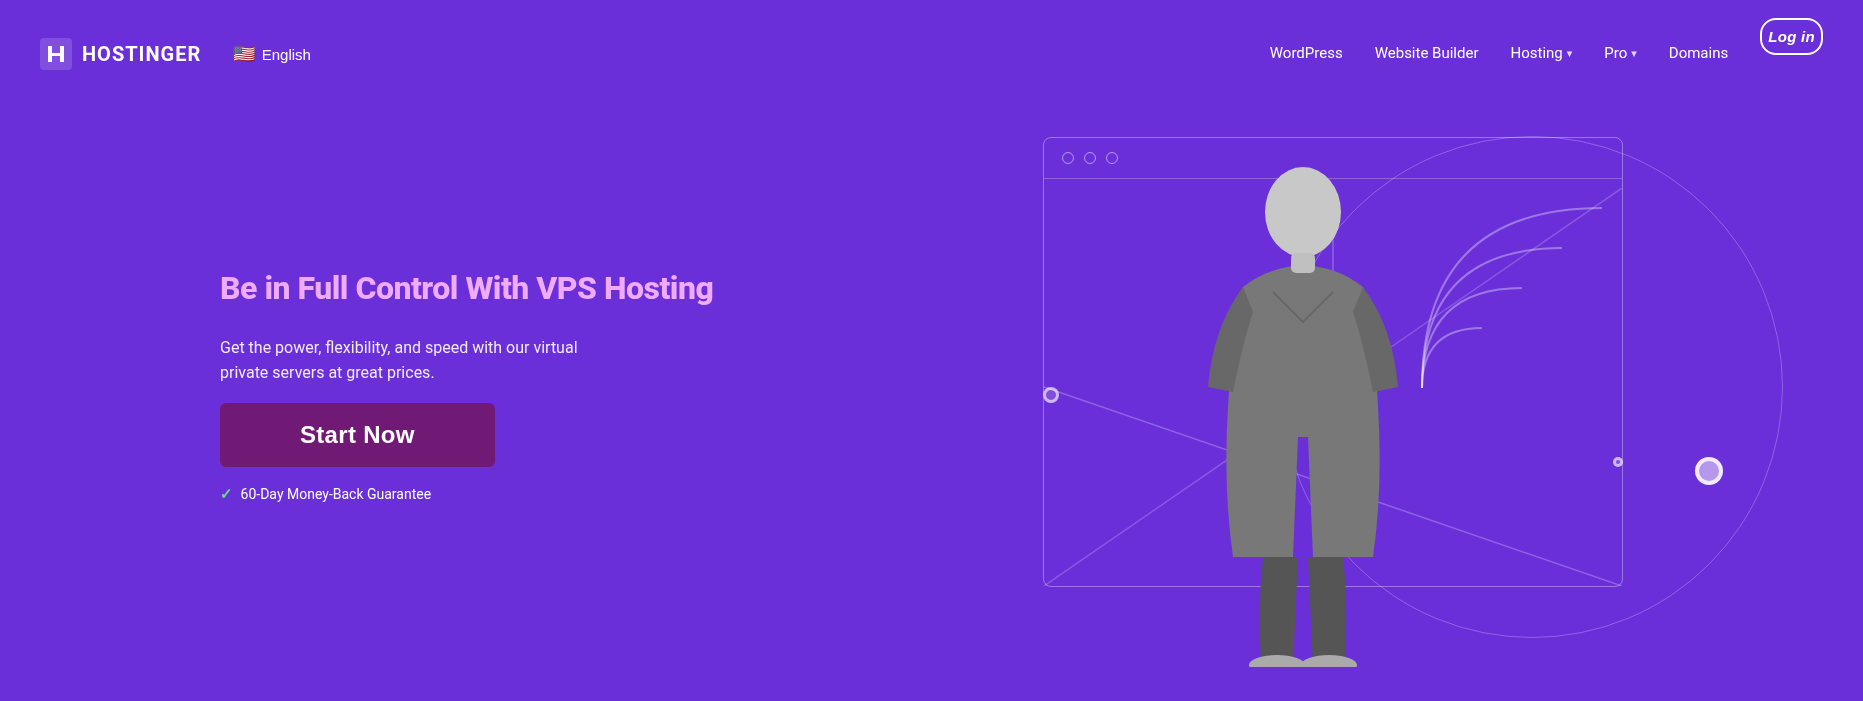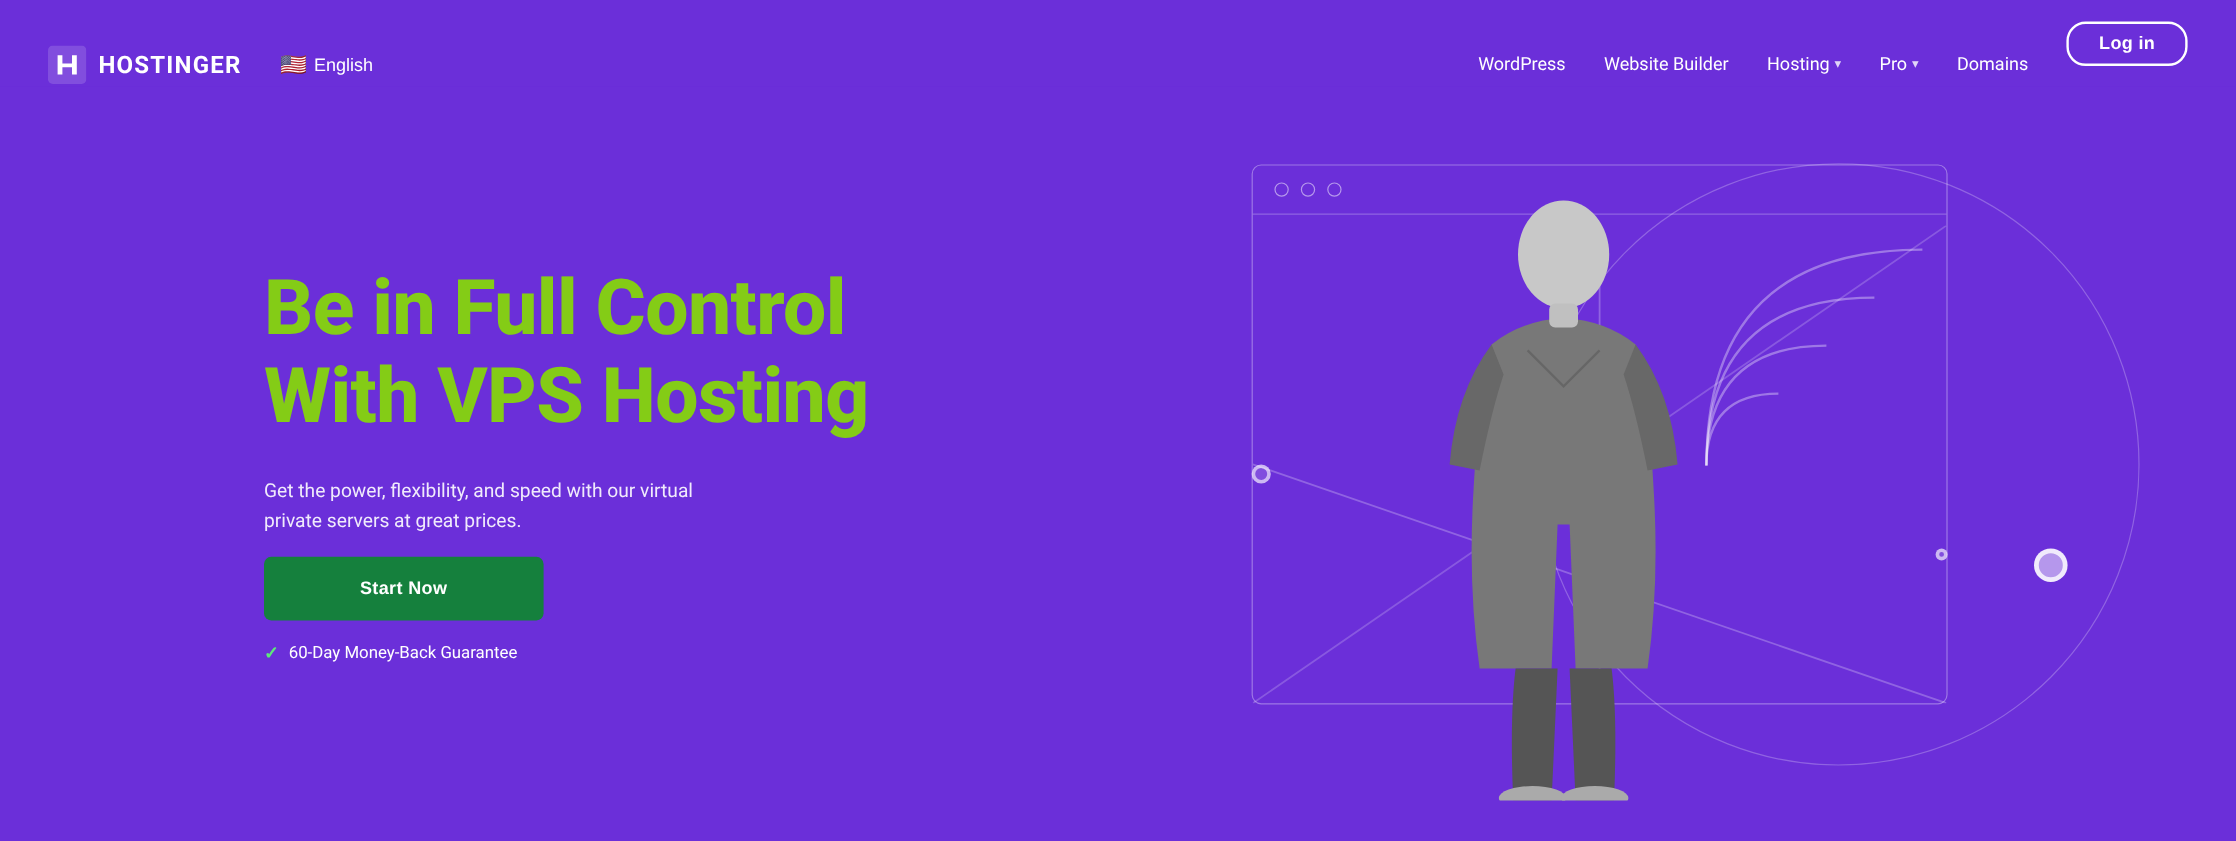--- a/index.html
+++ b/index.html
@@ -80,24 +80,25 @@
     .nav-link .chevron {
       font-size: 11px;
       opacity: 0.8;
     }
     .login-btn {
       color: white;
       font-size: 15px;
       font-weight: 600;
       background: transparent;
       border: 2px solid white;
-      padding: 8px 25px;
+      padding: 8px 6px;
       border-radius: 16px;
       cursor: pointer;
       letter-spacing: 0.3px;
+      font-style: italic;
     }
 
     
     .hero {
       display: flex;
       align-items: center;
       justify-content: space-between;
       padding: 20px 120px 20px 220px;
       min-height: 629px;
       background: #6b2fd9;
@@ -118,39 +119,39 @@
       border: 1.5px solid rgba(255,255,255,0.25);
       pointer-events: none;
     }
 
     .hero-content {
       max-width: 520px;
       position: relative;
       z-index: 2;
     }
     .hero-title {
-      color: #84cc16;
-      font-size: 64px;
+      color: #f0abfc;
+      font-size: 32px;
       font-weight: 800;
       line-height: 1.15;
       margin-bottom: 28px;
       letter-spacing: -0.5px;
     }
     .hero-subtitle {
       color: rgba(255,255,255,0.9);
       font-size: 16px;
       line-height: 1.6;
       margin-bottom: 17px;
       max-width: 380px;
     }
     .cta-btn {
       display: inline-block;
-      background: #15803d;
-      color: white;
-      font-size: 15px;
+      background: #701a75;
+      color: white;
+      font-size: 24px;
       font-weight: 700;
       padding: 18px 80px;
       border-radius: 6px;
       border: none;
       cursor: pointer;
       letter-spacing: 0.3px;
       text-decoration: none;
       margin-bottom: 18px;
     }
     .guarantee {

